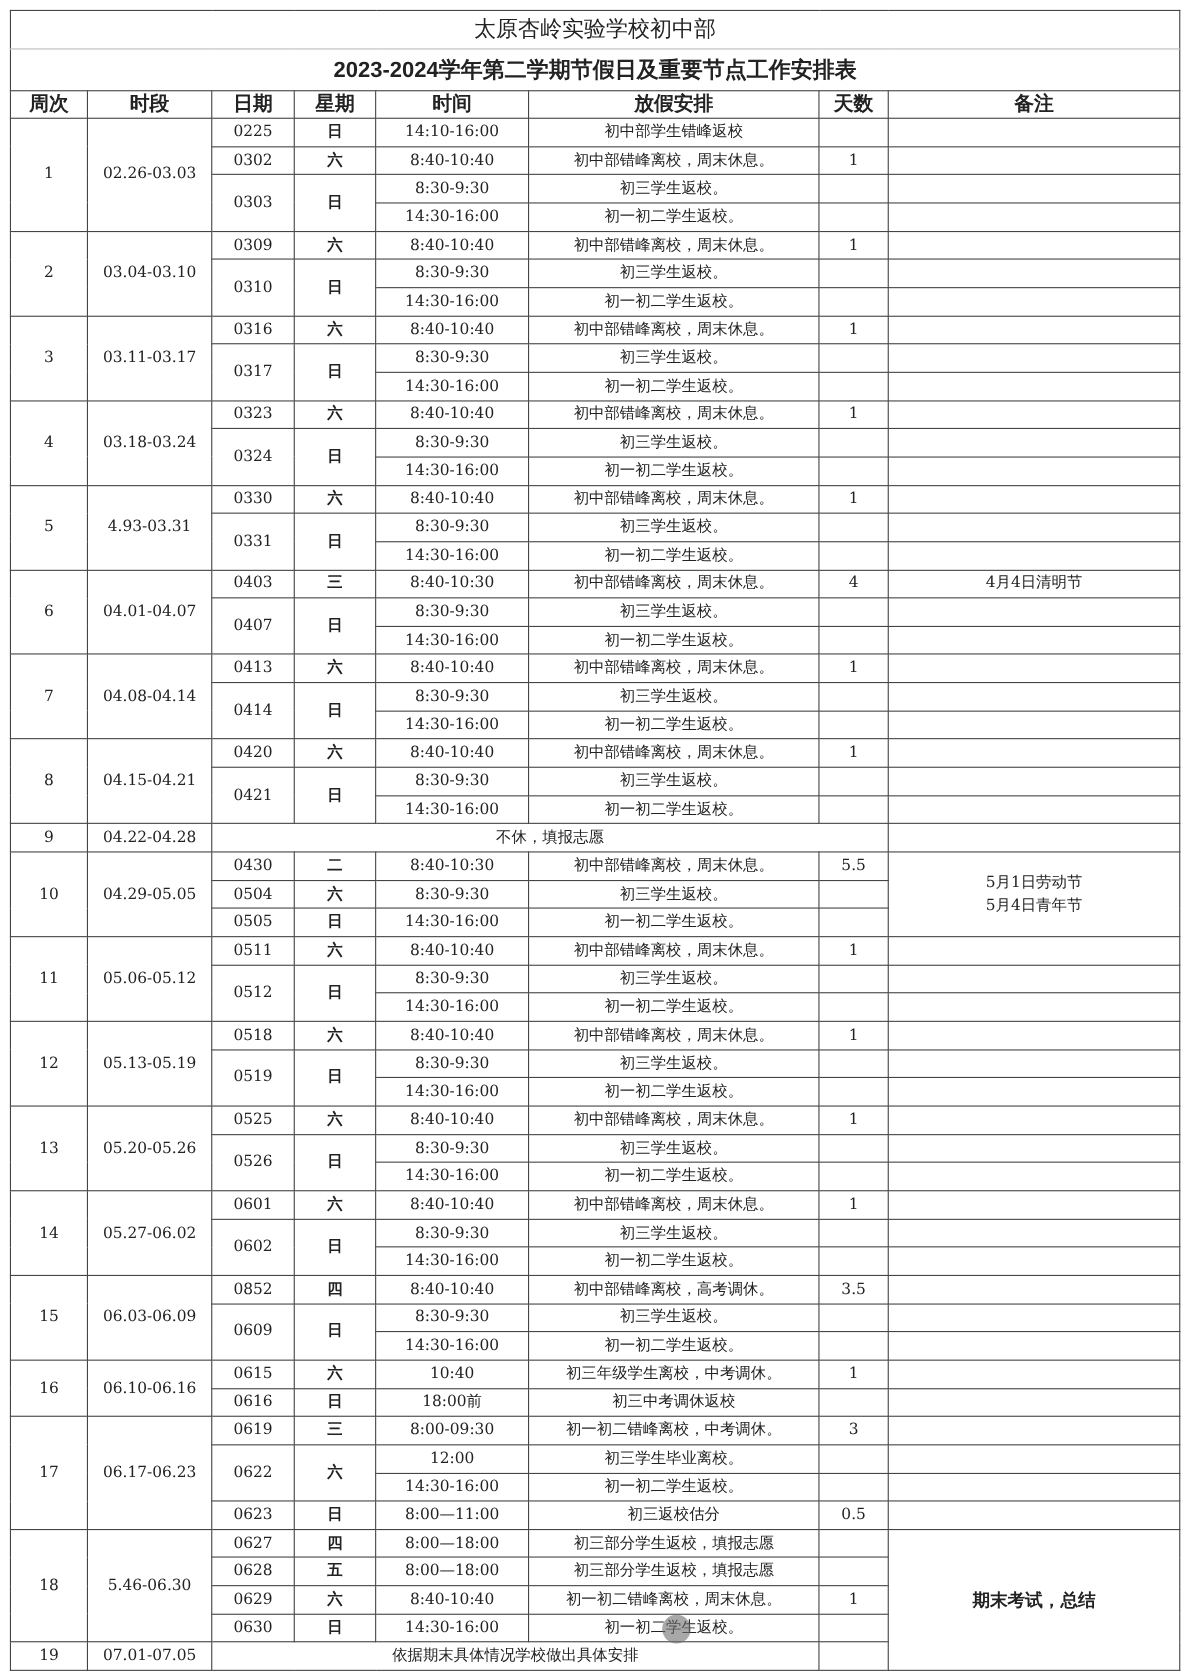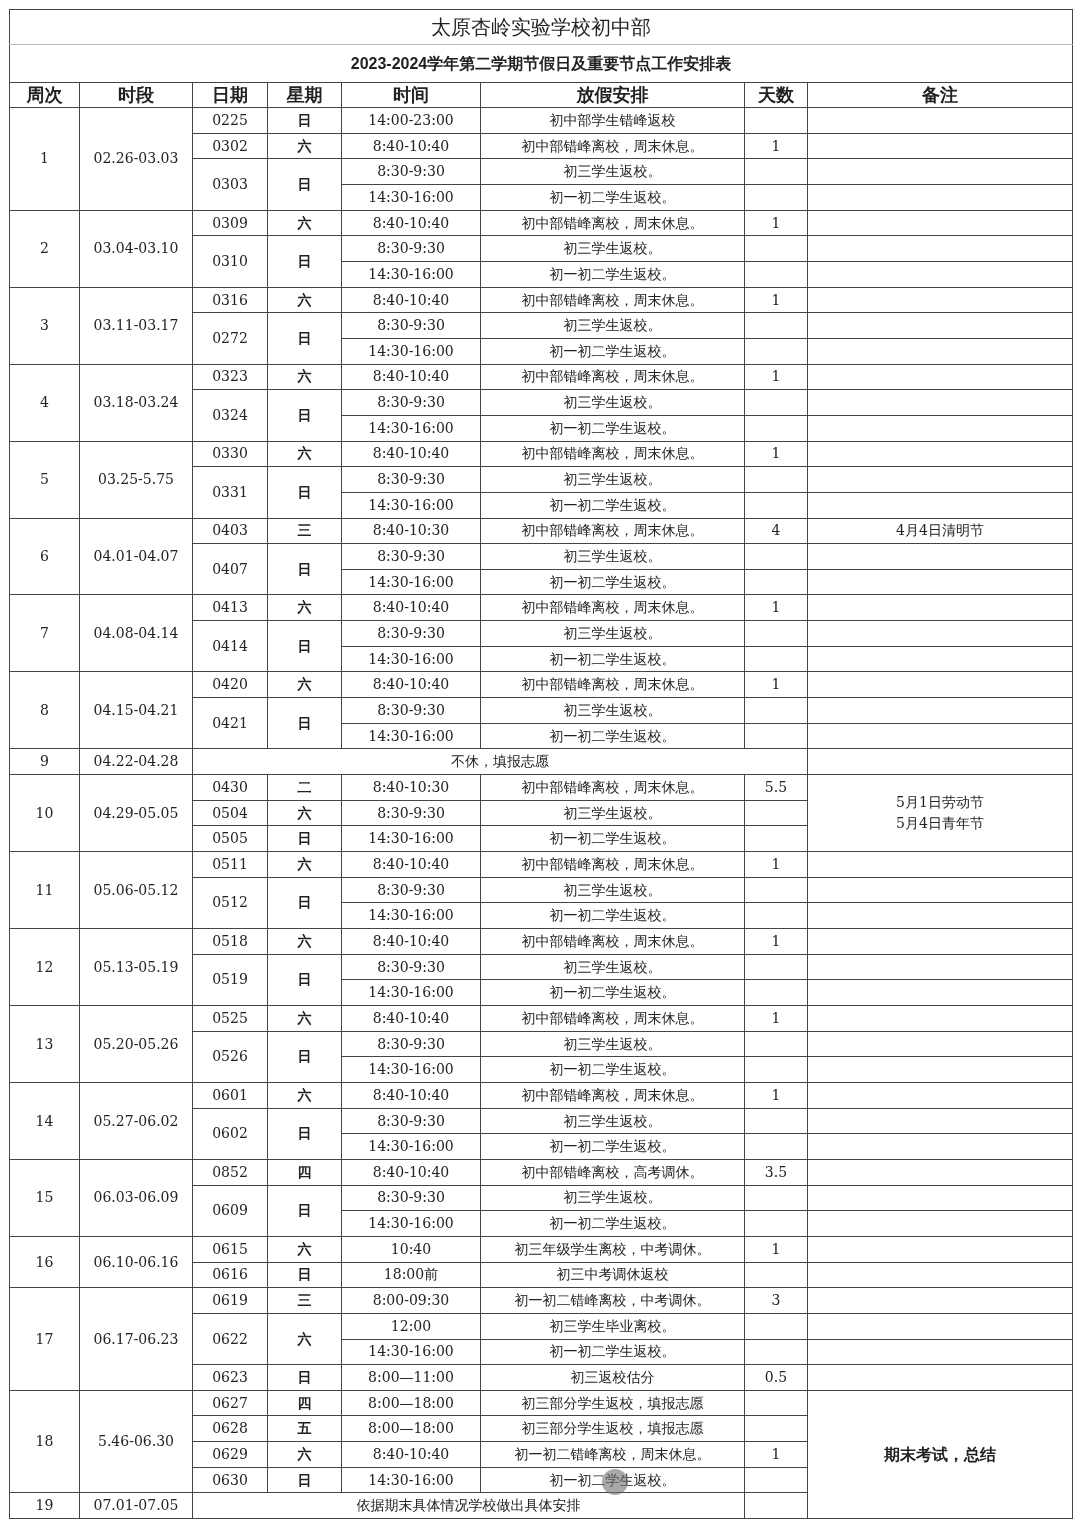--- a/index.html
+++ b/index.html
@@ -1,21 +1,21 @@
 <!DOCTYPE html>
 <html><head>
 <meta charset="utf-8">
 <style>
   html,body{margin:0;padding:0;background:#fff;}
   body{width:1080px;height:1527px;position:relative;overflow:hidden;font-family:"DejaVu Serif","Liberation Serif",serif;color:#222;}
   table{position:absolute;left:9px;top:9px;width:1063px;border-collapse:collapse;table-layout:fixed;border-radius:28px;}
   td,th{border:1.5px solid #444;text-align:center;vertical-align:middle;padding:0;font-size:14px;font-weight:normal;line-height:1.2;overflow:hidden;white-space:nowrap;}
   tr.r{height:25.67px;}
   tr.t1 td{height:34px;font-size:20px;font-family:"Liberation Serif","DejaVu Serif",serif;border-bottom:1px solid #bbb;}
-  tr.t2 td{height:37px;font-size:16px;font-weight:bold;font-family:"Liberation Sans","DejaVu Sans",sans-serif;}
+  tr.t2 td{height:37px;font-size:20px;font-weight:bold;font-family:"Liberation Sans","DejaVu Sans",sans-serif;}
   tr.h th{height:24px;font-weight:bold;font-size:18px;}
   .wm{position:absolute;left:602px;top:1462px;font-size:30px;color:rgba(120,120,120,0.55);font-family:"DejaVu Sans",sans-serif;white-space:nowrap;}
   .wm .dot{display:inline-block;width:26px;height:26px;border-radius:50%;background:rgba(110,110,110,0.6);vertical-align:middle;margin-right:6px;}
   .note-small{font-size:16px;font-weight:bold;}
 </style>
 </head>
 <body>
 
 <table>
   <colgroup>
@@ -43,21 +43,21 @@
       <th>时间</th>
       <th>放假安排</th>
       <th>天数</th>
       <th>备注</th>
     </tr>
   <tr class="r">
         <td rowspan="4">1</td>
         <td rowspan="4">02.26-03.03</td>
         <td rowspan="1">0225</td>
         <td rowspan="1" style="font-weight: bold;">日</td>
-        <td>14:00-23:00</td>
+        <td>14:10-16:00</td>
         <td>初中部学生错峰返校</td>
         <td></td>
         <td></td>
       </tr>
       <tr class="r">
         <td rowspan="1">0302</td>
         <td rowspan="1" style="font-weight: bold;">六</td>
         <td>8:40-10:40</td>
         <td>初中部错峰离校，周末休息。</td>
         <td>1</td>
@@ -105,21 +105,21 @@
         <td rowspan="3">3</td>
         <td rowspan="3">03.11-03.17</td>
         <td rowspan="1">0316</td>
         <td rowspan="1" style="font-weight: bold;">六</td>
         <td>8:40-10:40</td>
         <td>初中部错峰离校，周末休息。</td>
         <td>1</td>
         <td></td>
       </tr>
       <tr class="r">
-        <td rowspan="2">0272</td>
+        <td rowspan="2">0317</td>
         <td rowspan="2" style="font-weight: bold;">日</td>
         <td>8:30-9:30</td>
         <td>初三学生返校。</td>
         <td></td>
         <td></td>
       </tr>
       <tr class="r">
         <td>14:30-16:00</td>
         <td>初一初二学生返校。</td>
         <td></td>
@@ -144,21 +144,21 @@
         <td></td>
       </tr>
       <tr class="r">
         <td>14:30-16:00</td>
         <td>初一初二学生返校。</td>
         <td></td>
         <td></td>
       </tr>
       <tr class="r">
         <td rowspan="3">5</td>
-        <td rowspan="3">03.25-5.75</td>
+        <td rowspan="3">4.93-03.31</td>
         <td rowspan="1">0330</td>
         <td rowspan="1" style="font-weight: bold;">六</td>
         <td>8:40-10:40</td>
         <td>初中部错峰离校，周末休息。</td>
         <td>1</td>
         <td></td>
       </tr>
       <tr class="r">
         <td rowspan="2">0331</td>
         <td rowspan="2" style="font-weight: bold;">日</td>

